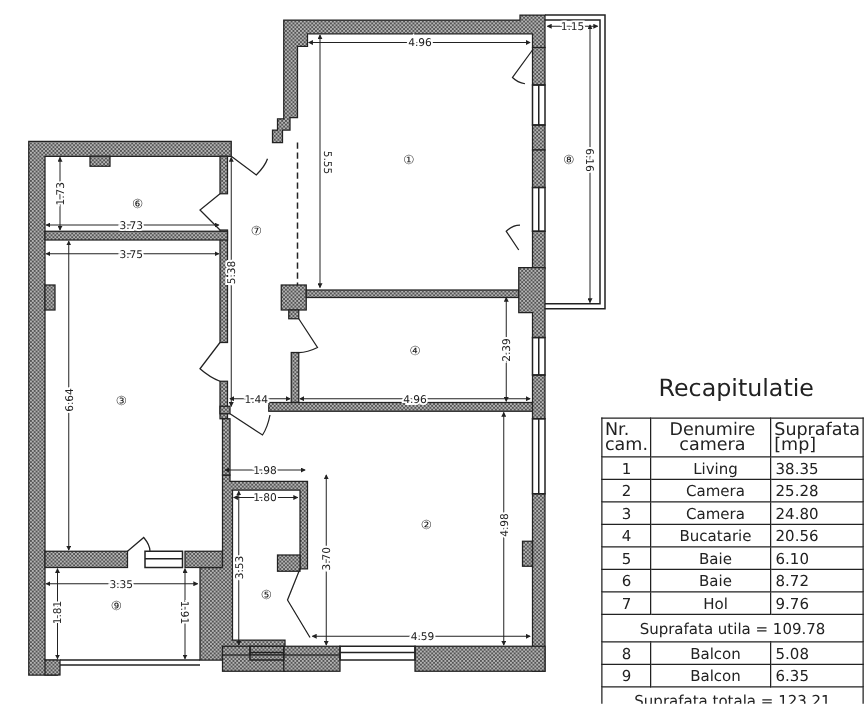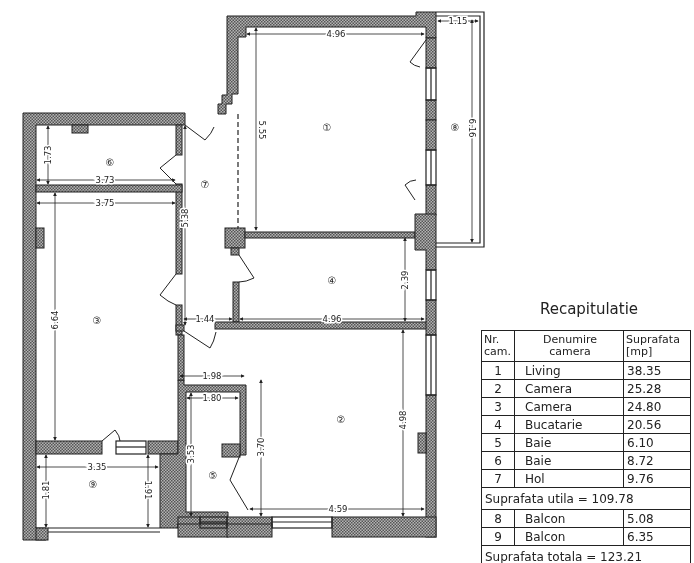--- a/index.html
+++ b/index.html
@@ -1,30 +1,30 @@
 <!DOCTYPE html>
 <html><head>
 <meta charset="utf-8">
 <style>
   html, body { margin:0; padding:0; background:#ffffff; }
   body { width:694px; height:563px; position:relative; overflow:hidden; font-family:"DejaVu Sans", sans-serif; }
   #plan { position:absolute; left:0; top:0; }
   .dim { font-family:"DejaVu Sans", sans-serif; font-size:8.5px; fill:#222; }
   .rlabel { font-family:"DejaVu Sans", sans-serif; font-size:10px; fill:#222; }
   #recap { position:absolute; left:481px; top:300px; width:212px; }
-  #recap-title { text-align:center; font-size:15px; color:#222; margin-bottom:12px; margin-left:4px; font-family:"DejaVu Sans", sans-serif; }
+  #recap-title { text-align:center; font-size:19px; color:#222; margin-bottom:12px; margin-left:4px; font-family:"DejaVu Sans", sans-serif; }
   table { border-collapse:collapse; width:210px; font-size:12px; color:#222; font-family:"DejaVu Sans", sans-serif; }
   td, th { border:1.3px solid #222; padding:0 3px; height:17px; font-weight:normal; }
-  th { font-size:11px; line-height:12px; padding:3px 2px; }
+  th { font-size:14px; line-height:12px; padding:3px 2px; }
   .c-nr { width:26px; text-align:center; }
-  .c-name { text-align:left; padding-left:10px; }
+  .c-name { text-align:center; padding-left:10px; }
   .c-area { width:60px; text-align:left; }
   th.c-name { text-align:center; padding-left:4px; }
   th.c-nr { text-align:left; }
-  .sum { text-align:left; height:21px; }
+  .sum { text-align:center; height:21px; }
 </style>
 </head>
 <body>
 
 <svg id="plan" width="694" height="563" viewBox="0 0 694 563" xmlns="http://www.w3.org/2000/svg">
   <defs>
     <pattern id="hatch" patternUnits="userSpaceOnUse" width="3" height="3">
       <rect width="3" height="3" fill="#b4b4b4"></rect>
       <rect width="1.5" height="1.5" fill="#555"></rect>
       <rect x="1.5" y="1.5" width="1.5" height="1.5" fill="#555"></rect>

